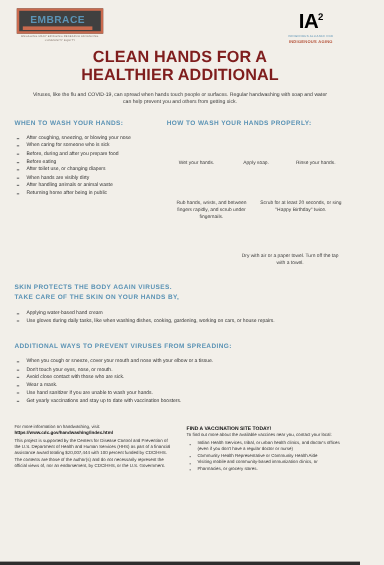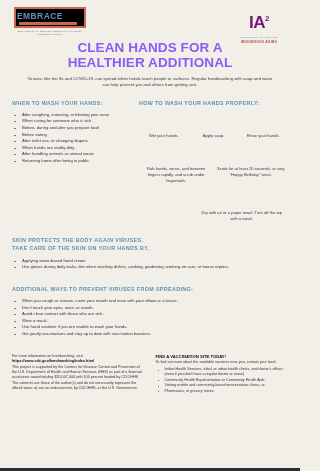--- a/index.html
+++ b/index.html
@@ -20,54 +20,55 @@
   
   .header{
     height:38px;position:relative;
   }
   .logo-embrace{
     position:absolute;left:14px;top:7px;
     width:72px;
   }
   .logo-embrace .box{
     border:2px solid #c96a4e;
-    background:#000000;
+    background:#404040;
     padding:2px 5px 1px 1px;
+    text-align:center;
   }
   .logo-embrace .word{
     font-size:8.5px;font-weight:bold;letter-spacing:.4px;
     color:#5b93b5;line-height:10px;
   }
   .logo-embrace .rule{
     height:3px;background:#c96a4e;margin:1px 2px 0 2px;
   }
   .logo-embrace .tag{
     font-size:2.2px;color:#7a6a60;letter-spacing:.2px;
     margin-top:2px;line-height:3px;text-align:center;
   }
 
   .logo-ia{
     position:absolute;right:14px;top:5px;
     width:54px;text-align:center;
   }
   .logo-ia .mark{
-    font-size:17px;font-weight:bold;color:#701a75;
-    line-height:27px;letter-spacing:-.5px;position:relative;display:inline-block;
+    font-size:17px;font-weight:bold;color:#000000;
+    line-height:19px;letter-spacing:-.5px;position:relative;display:inline-block;
   }
   .logo-ia .mark .sup{font-size:8px;vertical-align:super;}
   .logo-ia .sub1{font-size:2.4px;color:#5b93b5;letter-spacing:.2px;line-height:4px;}
   .logo-ia .sub2{
     font-size:3.4px;font-weight:bold;color:#b5533a;letter-spacing:.2px;
     line-height:5px;
   }
 
   
   .title-wrap{ text-align:center; margin-top:2px; }
   .title{
-    font-size:13.5px;font-weight:bold;color:#8b5cf6;
+    font-size:13.5px;font-weight:bold;color:#7f1d1d;
     line-height:15px;letter-spacing:.1px;
   }
 
   .intro{
     margin:6px 24px 0 24px;
     font-size:4.3px;line-height:6.4px;color:#3a3a3a;
     text-align:center;
   }
 
   

